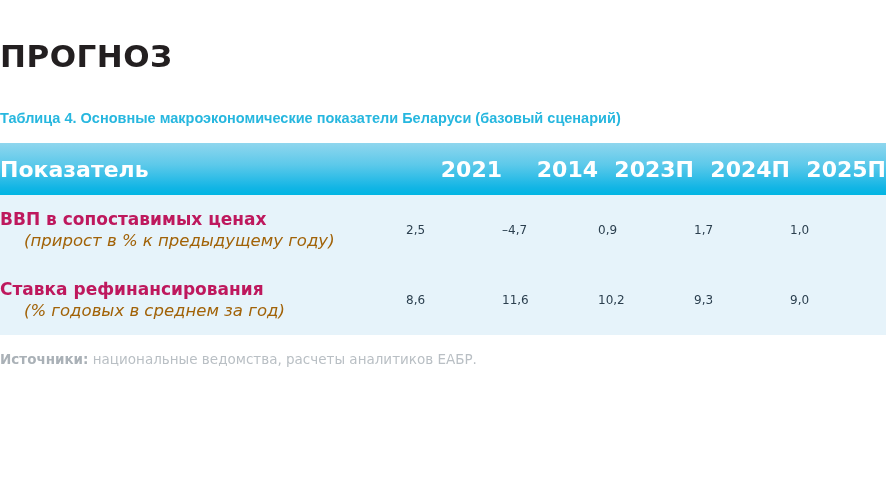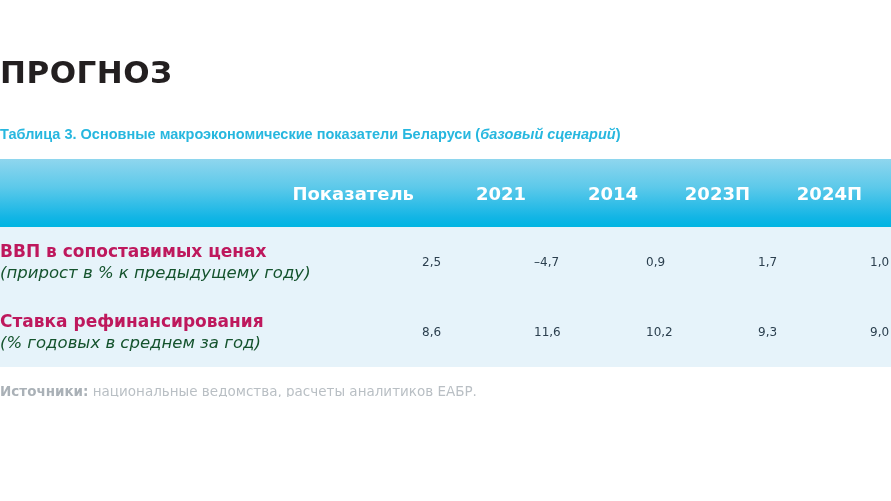--- a/index.html
+++ b/index.html
@@ -11,21 +11,21 @@
     height: 501px;
     background: #ffffff;
     font-family: "Liberation Sans", sans-serif;
     overflow: hidden;
     position: relative;
   }
 
   #page {
     position: absolute;
     left: 0;
-    top: 16px;
+    top: 0;
     width: 891px;
     height: 381px;
     overflow: hidden;
   }
 
   
   #doc {
     position: absolute;
     left: -62px;
     top: 0;
@@ -43,47 +43,45 @@
   }
 
   .table-caption {
     font-size: 14.5px;
     font-weight: bold;
     color: #27b7df;
     padding: 16px 0 0 62px;
     line-height: 1.2;
   }
   .table-caption .scenario {
-    font-style: italic;
     font-weight: bold;
   }
 
   .table-wrap {
     margin-top: 16px;
     padding-left: 62px;
     padding-right: 0;
   }
 
   table.macro {
     border-collapse: collapse;
     width: 886px;
     table-layout: fixed;
   }
 
   table.macro thead th {
     background: linear-gradient(to bottom, #8fd6ee 0%, #5cc9ea 42%, #12b5e5 86%, #00b5e2 100%);
     color: #ffffff;
-    font-size: 18px;
+    font-size: 22px;
     font-weight: bold;
     height: 52px;
     vertical-align: middle;
-    padding: 8px;
+    padding: 0;
     border: none;
     font-family: "DejaVu Sans", sans-serif;
-    text-align: right;
   }
   thead th.col-indicator {
     text-align: left;
     padding-left: 14px;
     width: 406px;
   }
   thead th.col-year {
     text-align: right;
     padding-right: 30px;
     width: 96px;
@@ -106,23 +104,24 @@
   .ind-main {
     font-size: 17px;
     font-weight: bold;
     color: #be185d;
     line-height: 1.25;
     font-family: "DejaVu Sans", sans-serif;
   }
   .ind-sub {
     font-size: 16.5px;
     font-style: italic;
-    color: #14532d;
+    color: #a16207;
     line-height: 1.3;
     font-family: "DejaVu Sans", sans-serif;
+    margin-left: 24px;
   }
   td.cell-value {
     padding-right: 30px;
     font-size: 12px;
     color: #2b3f4e;
     font-family: "DejaVu Sans", sans-serif;
   }
 
   .source-note {
     padding: 16px 0 0 62px;
@@ -138,21 +137,21 @@
 </style>
 </head>
 <body>
 
 <div id="page">
   <div id="doc">
 
     <h1 class="section-title">ПРОГНОЗ</h1>
 
     <div class="table-caption">
-      <span>Таблица 3. Основные макроэкономические показатели Беларуси (</span><span class="scenario">базовый сценарий</span><span>)</span>
+      <span>Таблица 4. Основные макроэкономические показатели Беларуси (</span><span class="scenario">базовый сценарий</span><span>)</span>
     </div>
 
     <div class="table-wrap">
       <table class="macro">
         <thead>
           <tr>
             <th class="col-indicator">Показатель</th>
             <th class="col-year">2021</th>
             <th class="col-year">2014</th>
             <th class="col-year">2023П</th>

